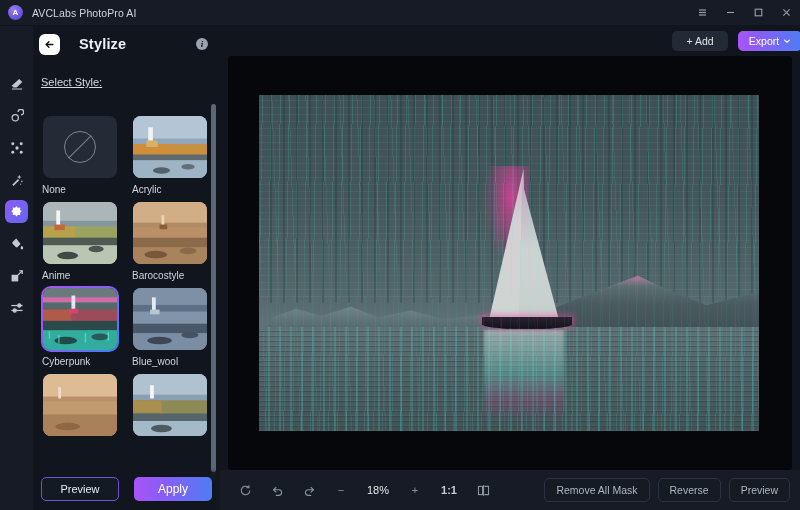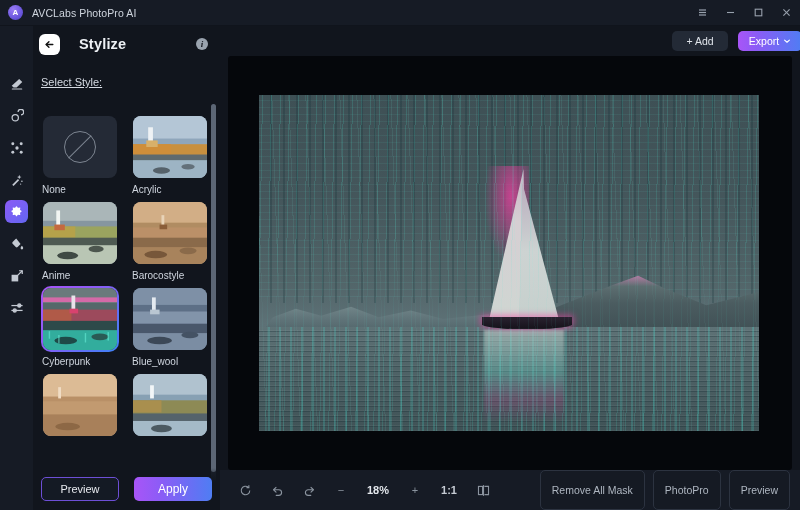--- a/index.html
+++ b/index.html
@@ -254,25 +254,25 @@
   
   .bottombar {
     position: absolute; left: 220px; bottom: 0; width: 580px; height: 40px;
     background: #161b25; display: flex; align-items: center;
   }
   .tool-group { display: flex; align-items: center; gap: 2px; margin-left: 10px; }
   .tool-btn {
     width: 30px; height: 24px; display: flex; align-items: center; justify-content: center;
     color: #8b949f; font-size: 11px;
   }
-  .zoom-val { min-width: 40px; text-align: center; font-size: 11px; color: #e3e7ec; font-weight: bold; }
+  .zoom-val { min-width: 40px; text-align: center; font-size: 11px; color: #e3e7ec; font-weight: normal; }
   .ratio-btn { min-width: 34px; text-align: center; font-size: 11px; color: #c6ccd4; font-weight: bold; }
   .right-group { margin-left: auto; margin-right: 10px; display: flex; align-items: center; gap: 8px; }
   .ghost-btn {
-    height: 40px; padding: 0 11px; border-radius: 5px;
+    height: 24px; padding: 0 11px; border-radius: 5px;
     border: 1px solid #2c3340; background: #151a23;
     color: #aeb6c0; font-size: 10.5px;
     display: flex; align-items: center; justify-content: center;
   }
 </style>
 </head>
 <body>
 
 <div id="app">
 
@@ -614,18 +614,18 @@
       <div class="tool-btn">
         <svg width="13" height="13" viewBox="0 0 14 14" fill="none" stroke="currentColor" stroke-width="1.2">
             <rect x="1.6" y="2.6" width="4.4" height="8.8"></rect>
             <path d="M8 2.6h4.4v8.8H8"></path>
             <line x1="7" y1="1.2" x2="7" y2="12.8"></line>
           </svg>
       </div>
     </div>
     <div class="right-group">
       <div class="ghost-btn">Remove All Mask</div>
-      <div class="ghost-btn">PhotoPro</div>
+      <div class="ghost-btn">Reverse</div>
       <div class="ghost-btn">Preview</div>
     </div>
   </div>
 
 </div>
 
 </body></html>

